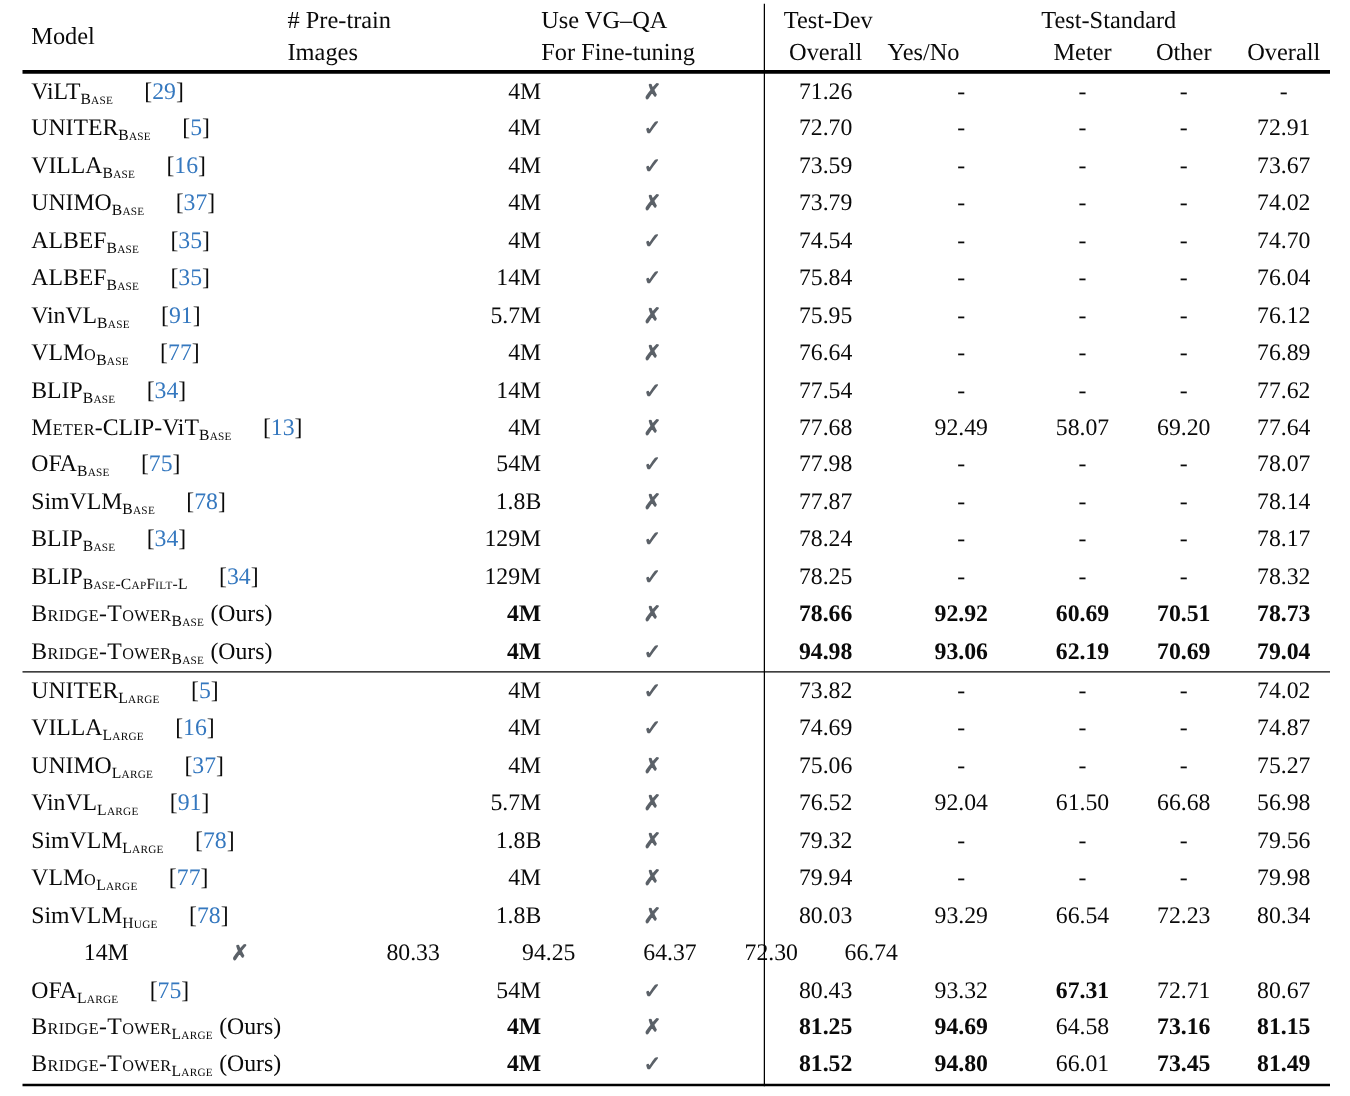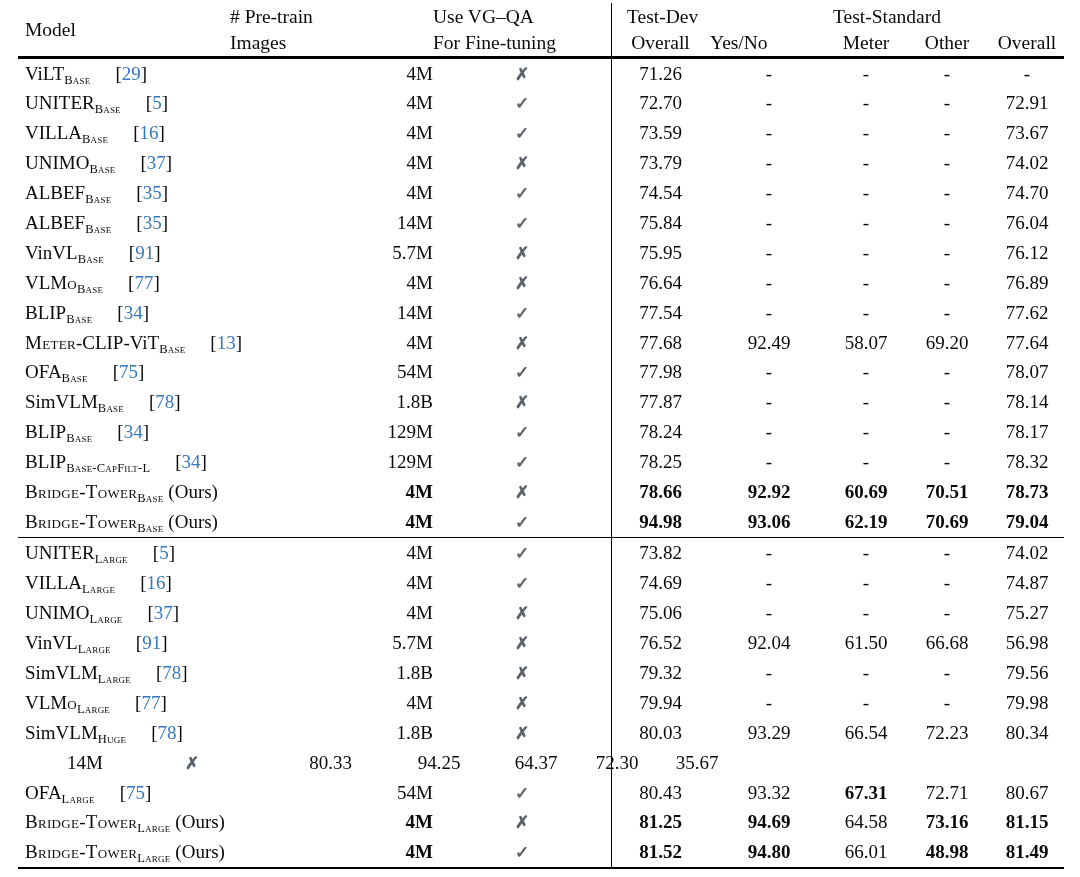--- a/index.html
+++ b/index.html
@@ -303,21 +303,21 @@
           <span class="cell c-oth">72.23</span>
           <span class="cell c-ov">80.34</span>
         </div>
         <div class="row">
           <span class="cell c-pre">14M</span>
           <span class="cell c-vgqa"><span class="mark" style="color: rgb(91, 97, 104);">✗</span></span>
           <span class="cell c-dev">80.33</span>
           <span class="cell c-yn">94.25</span>
           <span class="cell c-num">64.37</span>
           <span class="cell c-oth">72.30</span>
-          <span class="cell c-ov">35.67</span>
+          <span class="cell c-ov">66.74</span>
         </div>
         <div class="row">
           <div class="cell c-model"><span>OFA</span><span class="sub">Large</span><span class="cite-wrap"><span>[</span><span style="color: rgb(53, 120, 191);">75</span><span>]</span></span></div>
           <span class="cell c-pre">54M</span>
           <span class="cell c-vgqa"><span class="mark" style="color: rgb(91, 97, 104);">✓</span></span>
           <span class="cell c-dev">80.43</span>
           <span class="cell c-yn">93.32</span>
           <span class="cell c-num b">67.31</span>
           <span class="cell c-oth">72.71</span>
           <span class="cell c-ov">80.67</span>
@@ -332,21 +332,21 @@
           <span class="cell c-oth b">73.16</span>
           <span class="cell c-ov b">81.15</span>
         </div>
         <div class="row">
           <div class="cell c-model"><span class="sc">Bridge-Tower</span><span class="sub">Large</span><span class="suffix">(Ours)</span></div>
           <span class="cell c-pre b">4M</span>
           <span class="cell c-vgqa"><span class="mark" style="color: rgb(91, 97, 104);">✓</span></span>
           <span class="cell c-dev b">81.52</span>
           <span class="cell c-yn b">94.80</span>
           <span class="cell c-num">66.01</span>
-          <span class="cell c-oth b">48.98</span>
+          <span class="cell c-oth b">73.45</span>
           <span class="cell c-ov b">81.49</span>
         </div>
       </div>
     <div class="rule-bot"></div>
   </div>
 
   <div class="vline" style="left:611px;top:3px;height:866px;"></div>
 </div>
 
 </body></html>

